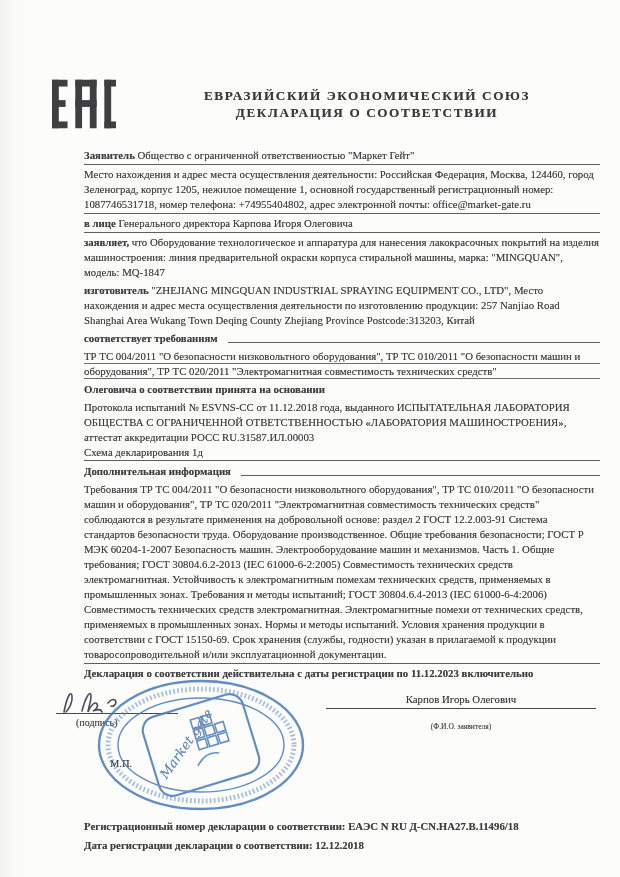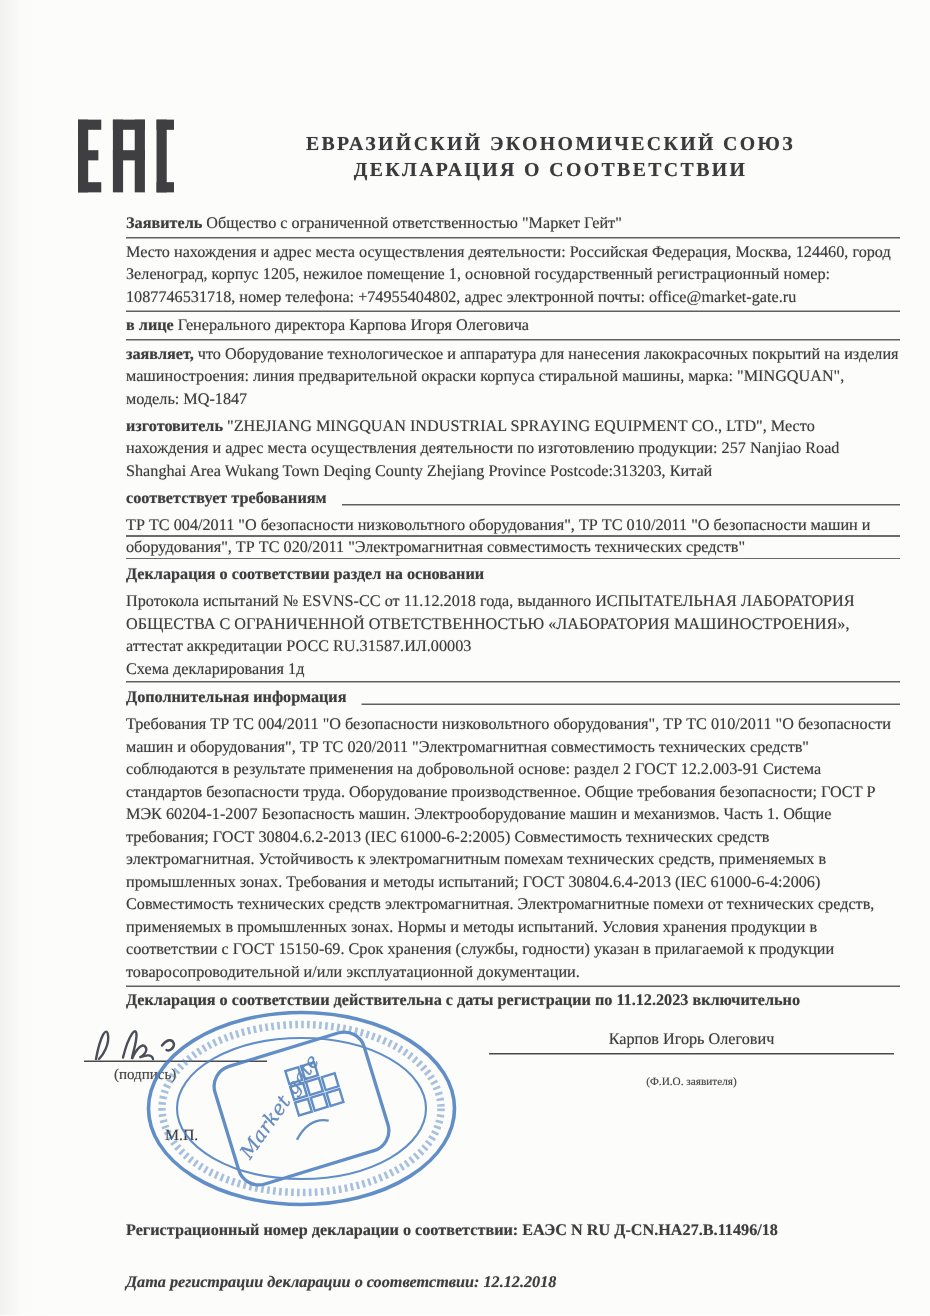--- a/index.html
+++ b/index.html
@@ -13,21 +13,21 @@
   }
   .scan-text { text-shadow:0 0 0.6px rgba(62,62,64,.55); }
 
   
   .header { position:absolute; top:76px; left:52px; right:30px; display:flex; align-items:center; }
   .eac-logo { width:64px; height:56px; flex:0 0 auto; margin-right:28px; }
   .title-wrap { flex:1; text-align:center; font-weight:bold; font-size:13.2px;
                 letter-spacing:1.6px; line-height:17px; color:#3a3a3c; }
 
   
-  .content { position:absolute; left:84px; right:20px; top:142px; font-size:10.8px; line-height:15px; }
+  .content { position:absolute; left:84px; right:20px; top:148px; font-size:10.8px; line-height:15px; }
   .rule { border-bottom:1px solid #5f5f61; }
   .sec { margin-bottom:2px; padding-bottom:1px; }
   b { font-weight:bold; }
   .heading-trail { display:flex; align-items:flex-end; font-weight:bold; }
   .heading-trail::after { content:""; flex:1; border-bottom:1px solid #5f5f61; margin:0 0 3px 10px; }
   .ruled {
     background-image:repeating-linear-gradient(to bottom,
       transparent 0px, transparent 14px, #6b6b6d 14px, #6b6b6d 15px);
   }
   .bold-line { font-weight:bold; }
@@ -38,21 +38,21 @@
   .sig-line { position:absolute; left:-28px; top:27px; width:122px; border-bottom:1px solid #4a4a4c; }
   .sig-caption { position:absolute; left:-8px; top:29px; font-size:10px; color:#4a4a4c; }
   .mp-label { position:absolute; left:26px; top:70px; font-size:10.5px; }
   .stamp { position:absolute; left:8px; top:-10px; width:218px; height:138px; opacity:.88; }
   .fio-group { position:absolute; right:4px; top:6px; width:270px; text-align:center; }
   .fio-name { font-size:10.8px; }
   .fio-line { border-bottom:1px solid #4a4a4c; margin-top:1px; }
   .fio-caption { font-size:7.5px; color:#4a4a4c; margin-top:10px; }
 
   .footer-line { font-weight:bold; margin-top:11px; }
-  .footer-line.second { margin-top:20px;font-style:italic; }
+  .footer-line.second { margin-top:4px; }
 </style>
 </head>
 <body>
 
 <div class="page scan-text">
 
   <div class="header">
     <svg class="eac-logo" viewBox="0 0 66 50" aria-hidden="true">
       <g fill="#3f3f41">
 
@@ -104,21 +104,21 @@
     </div>
 
     <div class="sec heading-trail">
       <span>соответствует требованиям</span>
     </div>
 
     <div class="sec ruled">
       <span>ТР ТС 004/2011 "О безопасности низковольтного оборудования", ТР ТС 010/2011 "О безопасности машин и оборудования", ТР ТС 020/2011 "Электромагнитная совместимость технических средств"</span>
     </div>
 
-    <div class="sec bold-line">Декларация о соответствии раздел на основании</div>
+    <div class="sec bold-line">Олеговича о соответствии принята на основании</div>
 
     <div class="sec">
       <span>Протокола испытаний № ESVNS-CC от 11.12.2018 года, выданного ИСПЫТАТЕЛЬНАЯ ЛАБОРАТОРИЯ ОБЩЕСТВА С ОГРАНИЧЕННОЙ ОТВЕТСТВЕННОСТЬЮ «ЛАБОРАТОРИЯ МАШИНОСТРОЕНИЯ», аттестат аккредитации РОСС RU.31587.ИЛ.00003</span>
       <div class="rule">Схема декларирования 1д</div>
     </div>
 
     <div class="sec heading-trail">
       <span>Дополнительная информация</span>
     </div>
 

